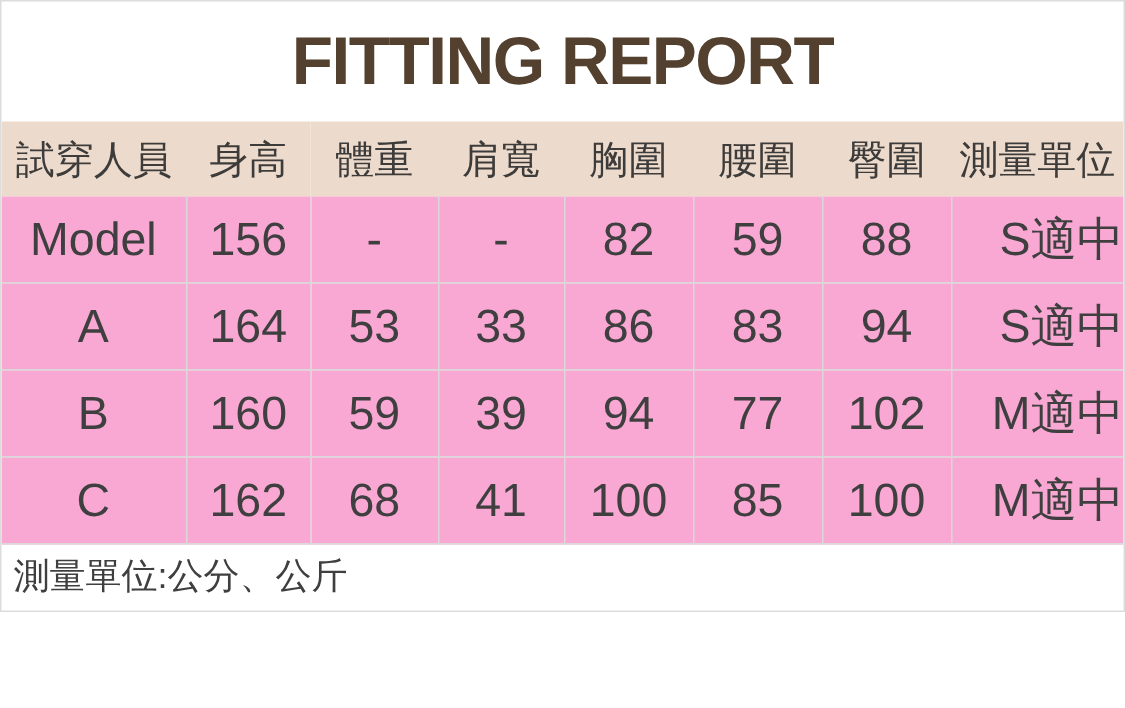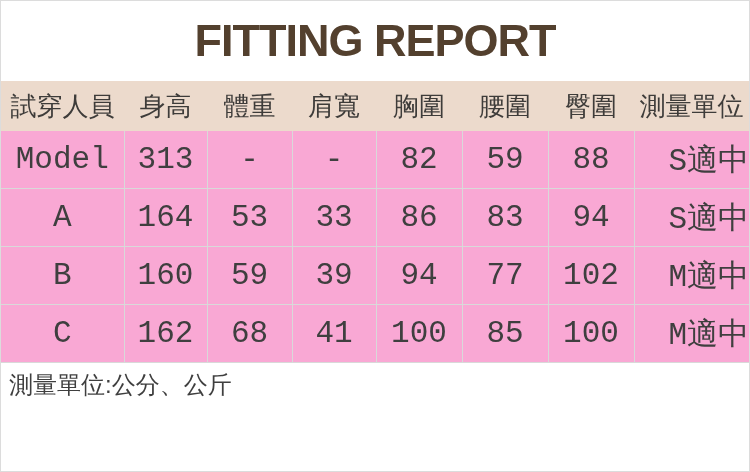--- a/index.html
+++ b/index.html
@@ -3,41 +3,40 @@
 <meta charset="utf-8">
 <style>
   html, body {
     margin: 0;
     padding: 0;
     background: #ffffff;
     font-family: "Liberation Sans", "DejaVu Sans", sans-serif;
   }
   .report {
     width: 750px;
-    height: 472px;
+    height: 408px;
     box-sizing: border-box;
     border: 1px solid #dcdcdc;
     background: #ffffff;
     overflow: hidden;
   }
   .title {
     height: 80px;
     display: flex;
     align-items: center;
     justify-content: center;
     font-size: 45px;
     font-weight: 700;
     letter-spacing: -1px;
     color: #53402e;
   }
   table.fitting {
     width: 100%;
     border-collapse: collapse;
     table-layout: fixed;
-    font-family: Liberation Mono, monospace;
   }
   table.fitting thead th {
     background: #ecdacc;
     height: 50px;
     padding: 0;
     font-size: 26px;
     font-weight: 400;
     color: #3e3c3a;
     text-align: center;
     vertical-align: middle;
@@ -94,21 +93,21 @@
         <th>肩寬</th>
         <th>胸圍</th>
         <th>腰圍</th>
         <th>臀圍</th>
         <th>測量單位</th>
       </tr>
     </thead>
     <tbody>
       <tr>
         <td>Model</td>
-        <td>313</td>
+        <td>156</td>
         <td>-</td>
         <td>-</td>
         <td>82</td>
         <td>59</td>
         <td>88</td>
         <td>S適中</td>
       </tr>
       <tr>
         <td>A</td>
         <td>164</td>

